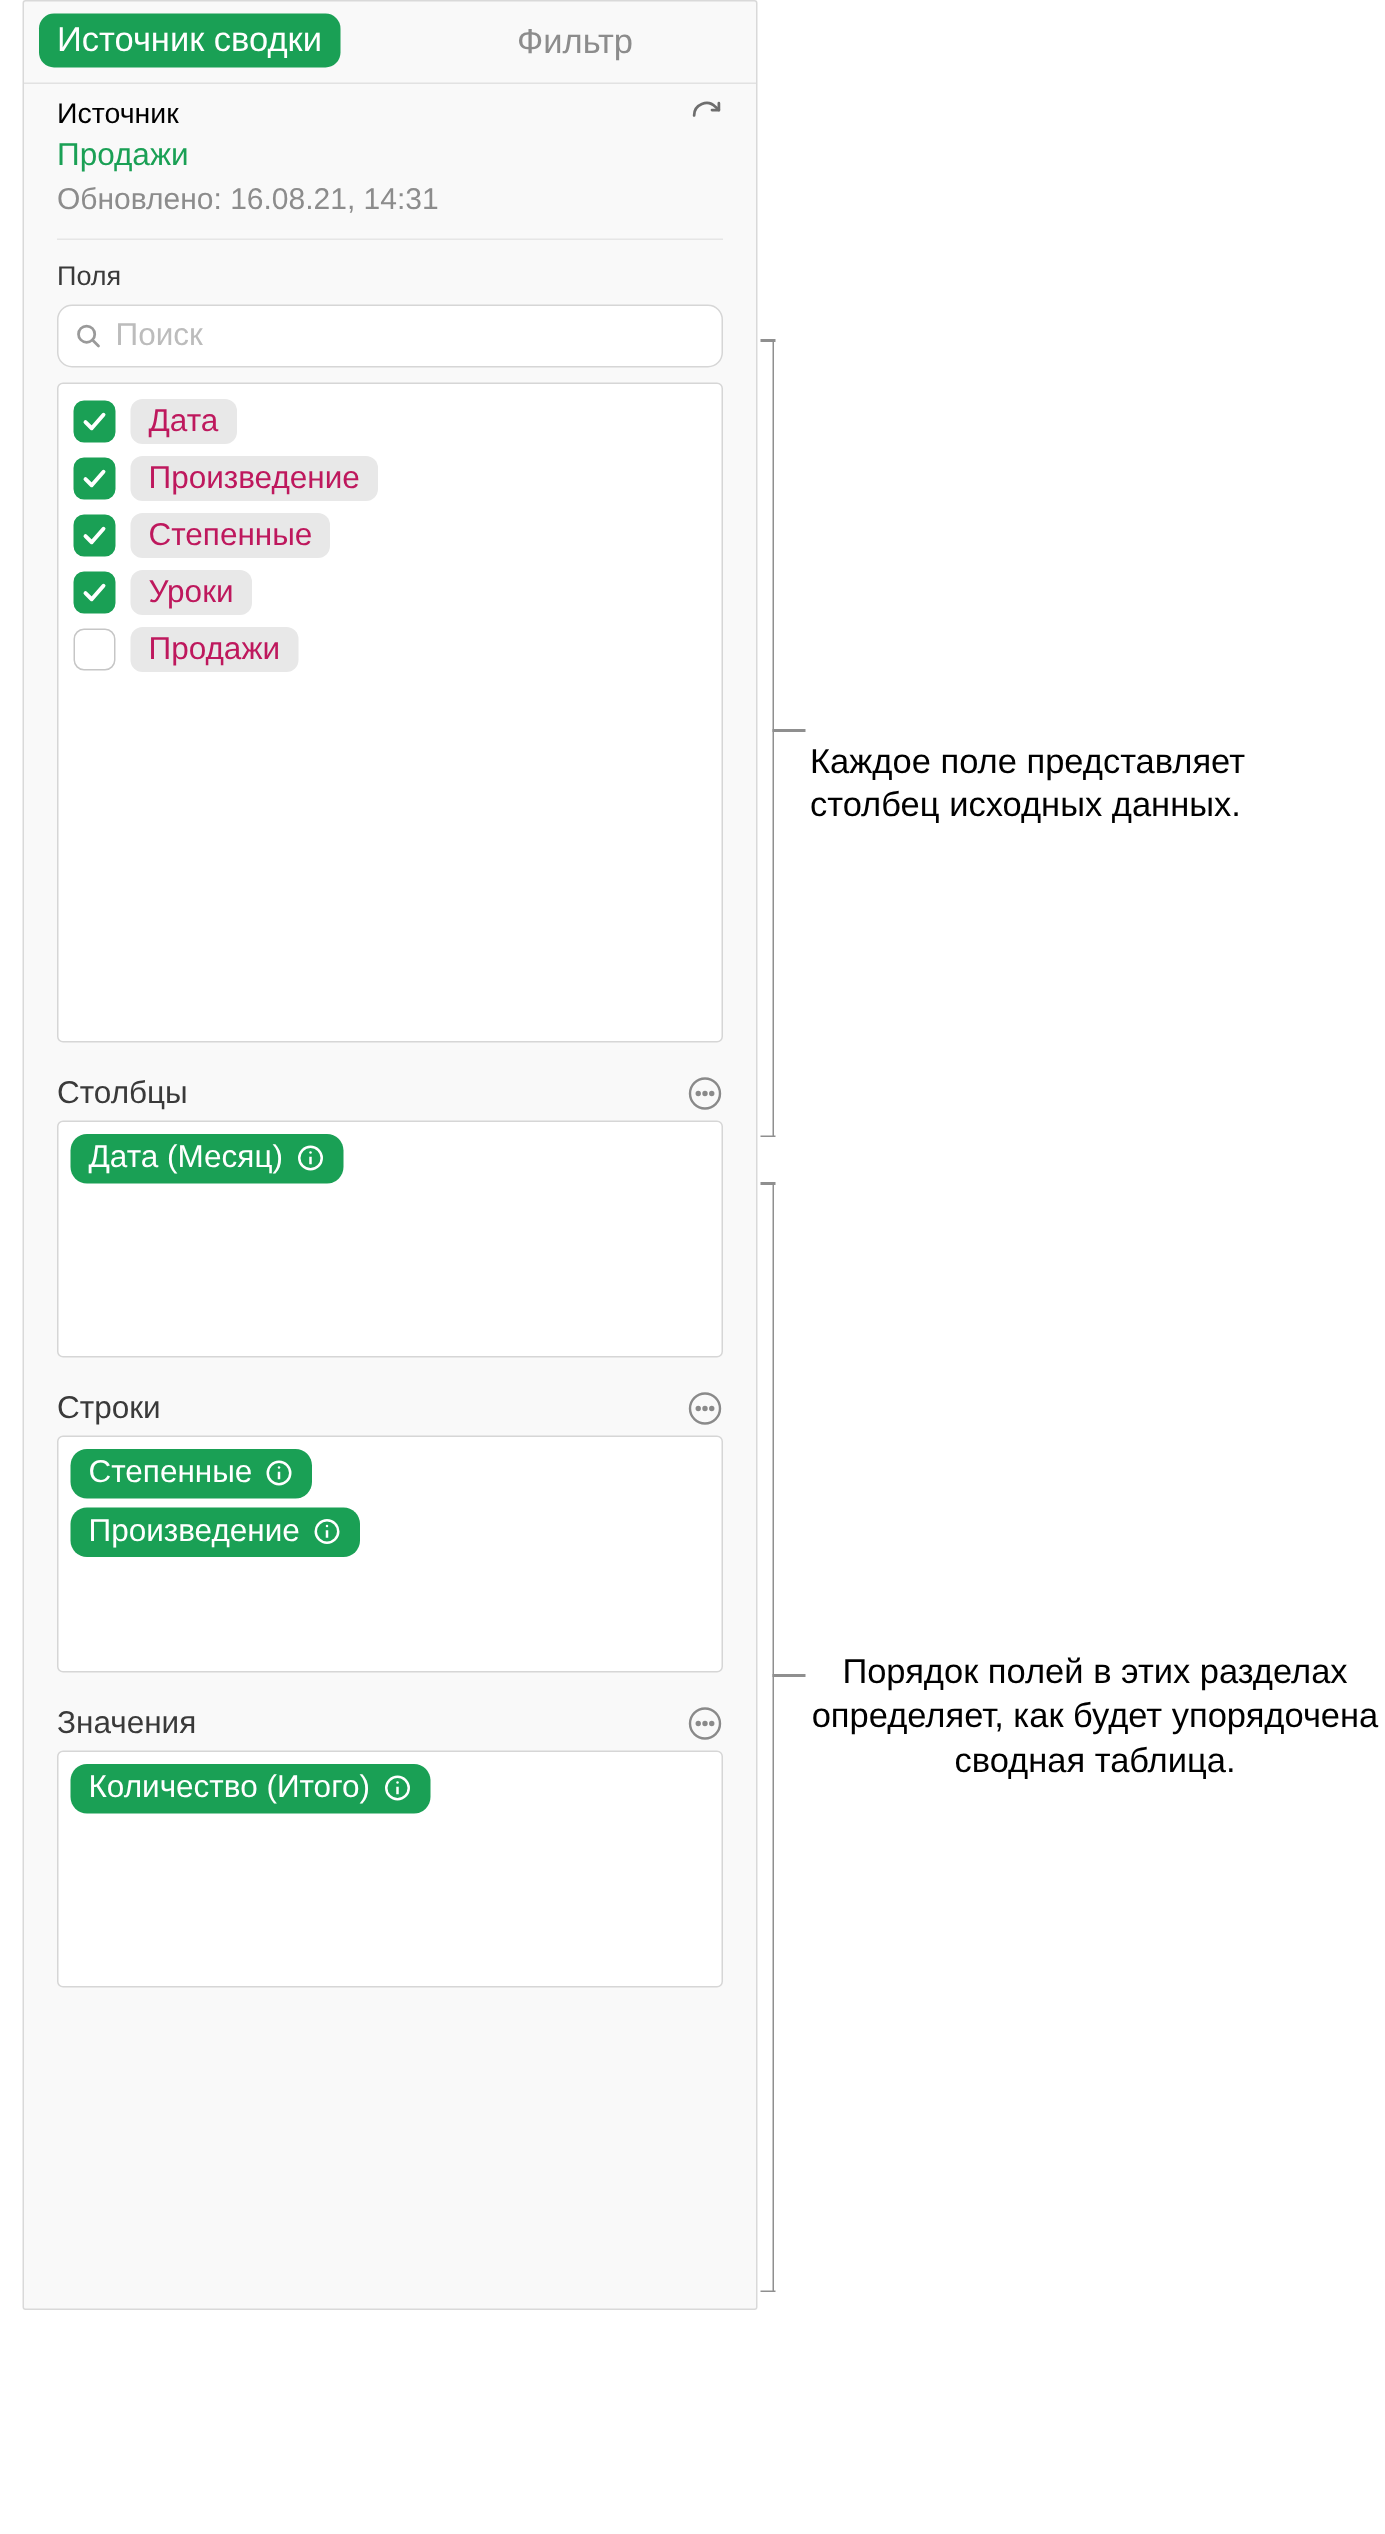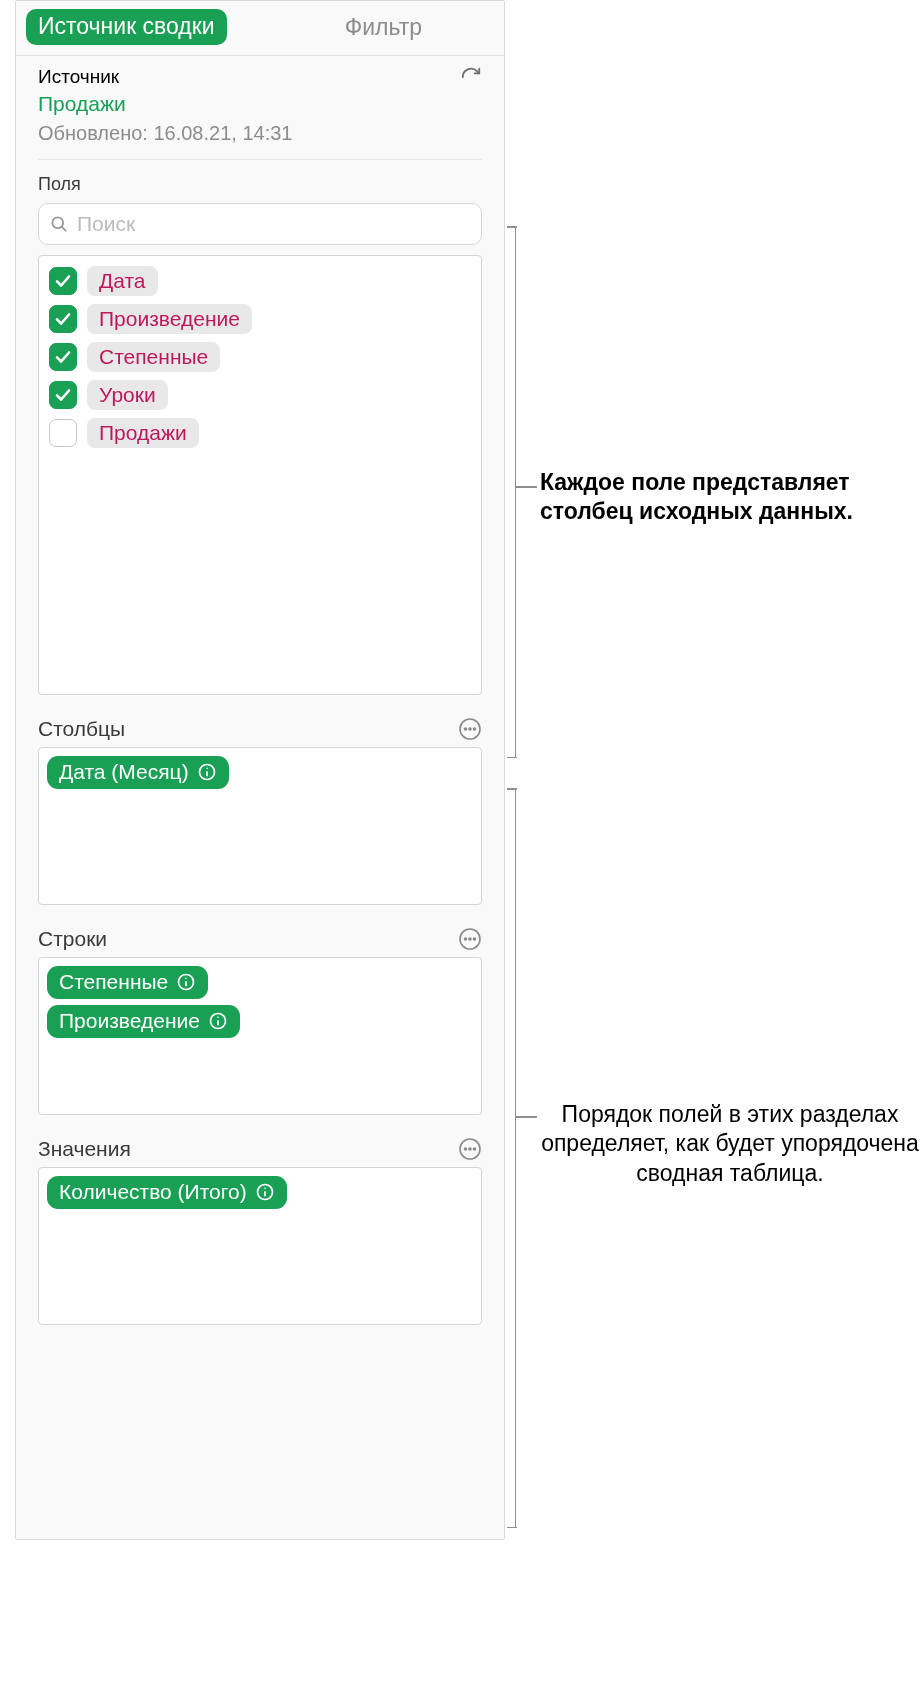--- a/index.html
+++ b/index.html
@@ -173,21 +173,21 @@
   .more-btn svg, .refresh-btn svg, .search-icon svg { display: block; }
   .more-btn, .refresh-btn { cursor: pointer; color: #8a8a8a; }
 
   
   .callout {
     position: absolute;
     font-size: 23px;
     color: #000;
     line-height: 1.28;
   }
-  .callout1 { left: 540px; top: 468px; width: 380px; font-weight: bold; }
+  .callout1 { left: 540px; top: 493px; width: 380px; }
   .callout2 { left: 540px; top: 1100px; width: 380px; text-align: center; }
 
   .bracket {
     position: absolute;
     border-right: 1.5px solid #8f8f8f;
   }
   .bracket::before, .bracket::after {
     content: "";
     position: absolute;
     right: -1.5px;

